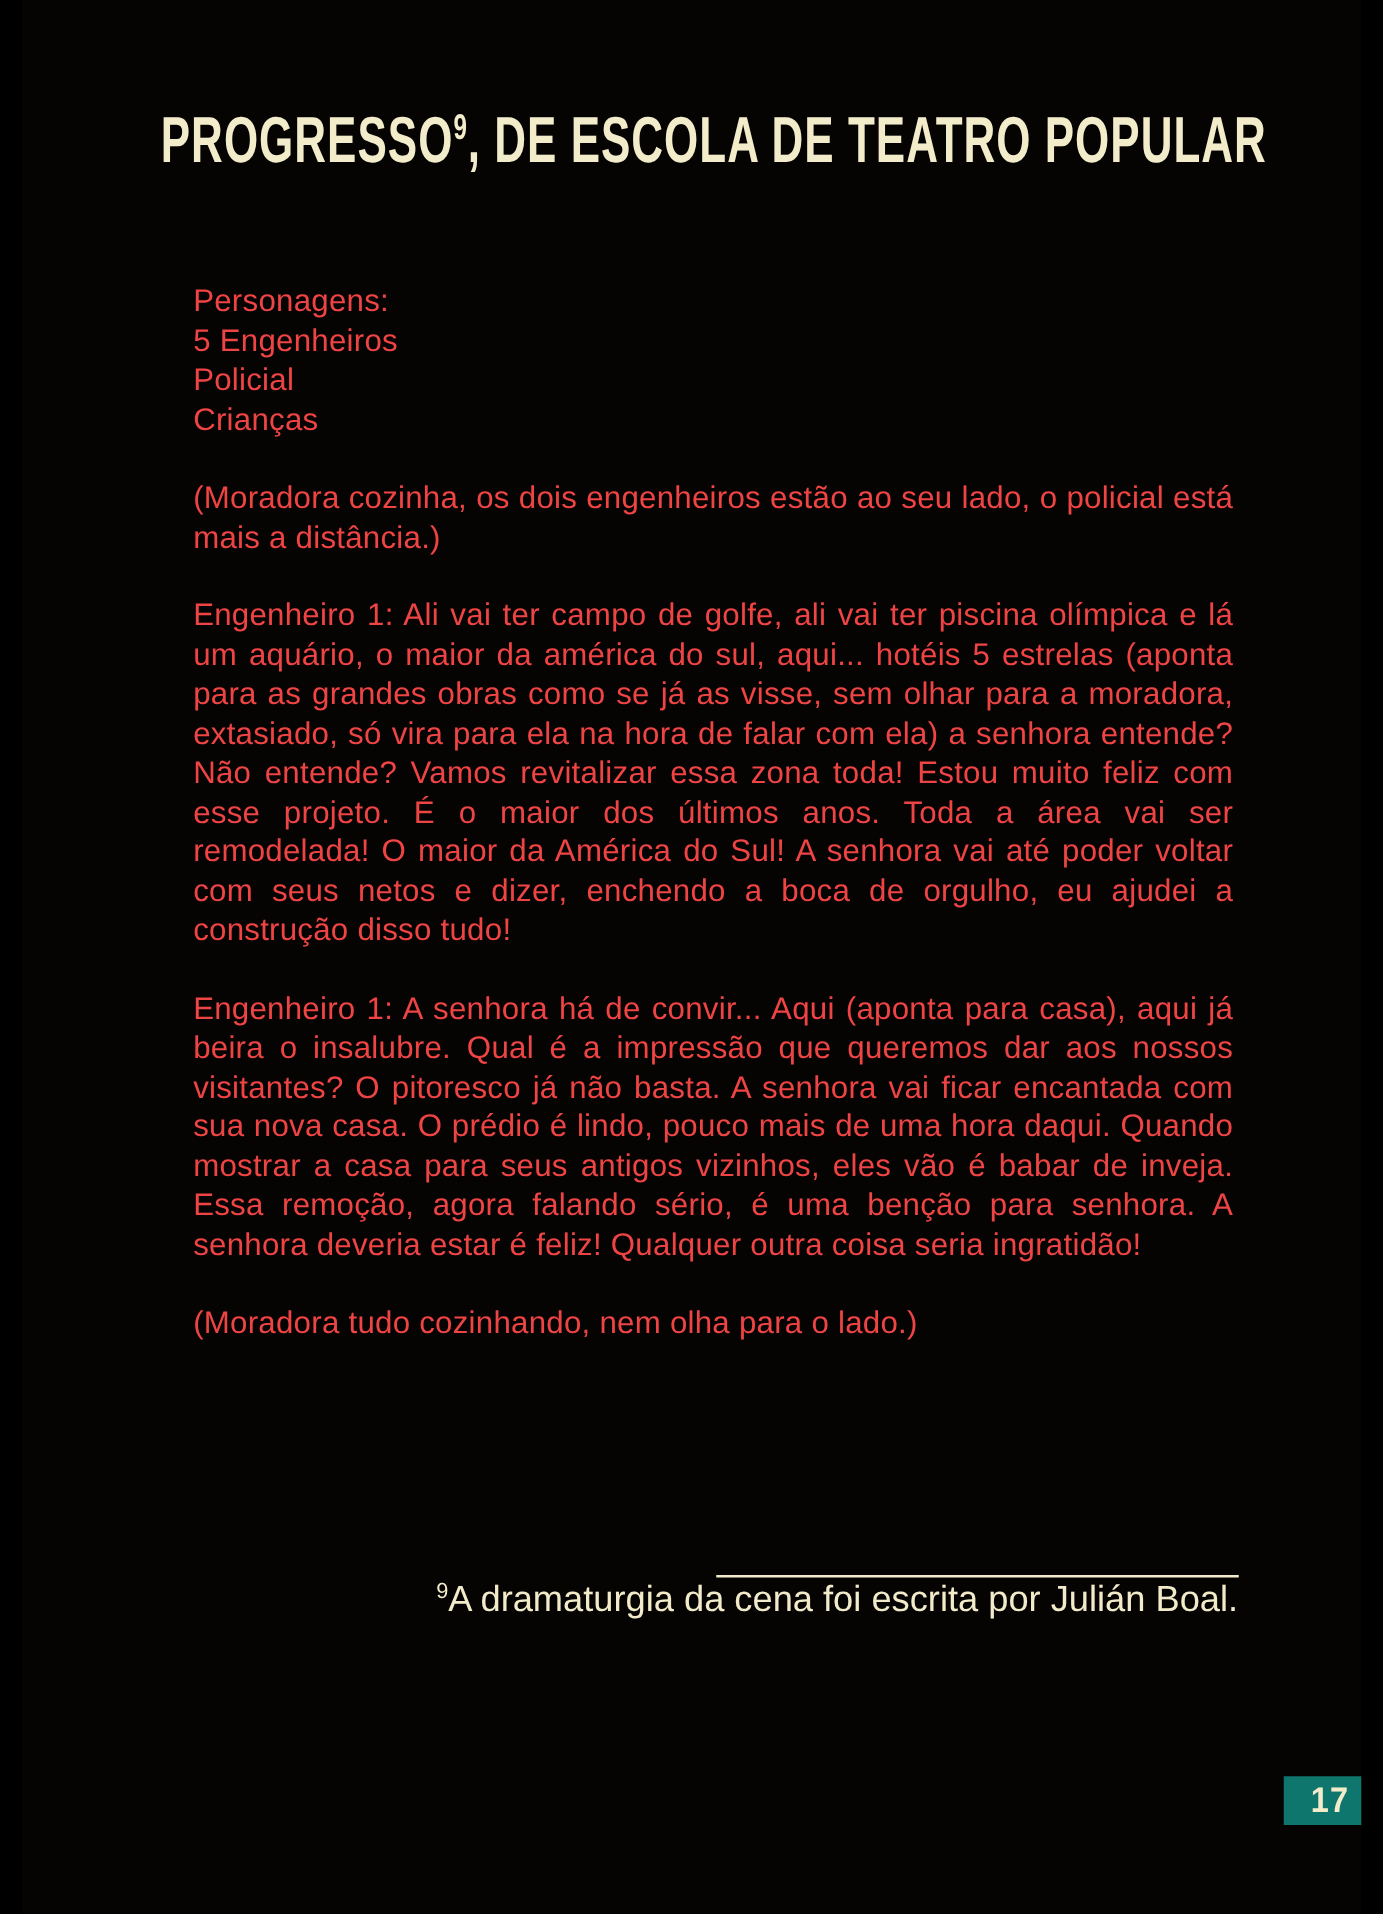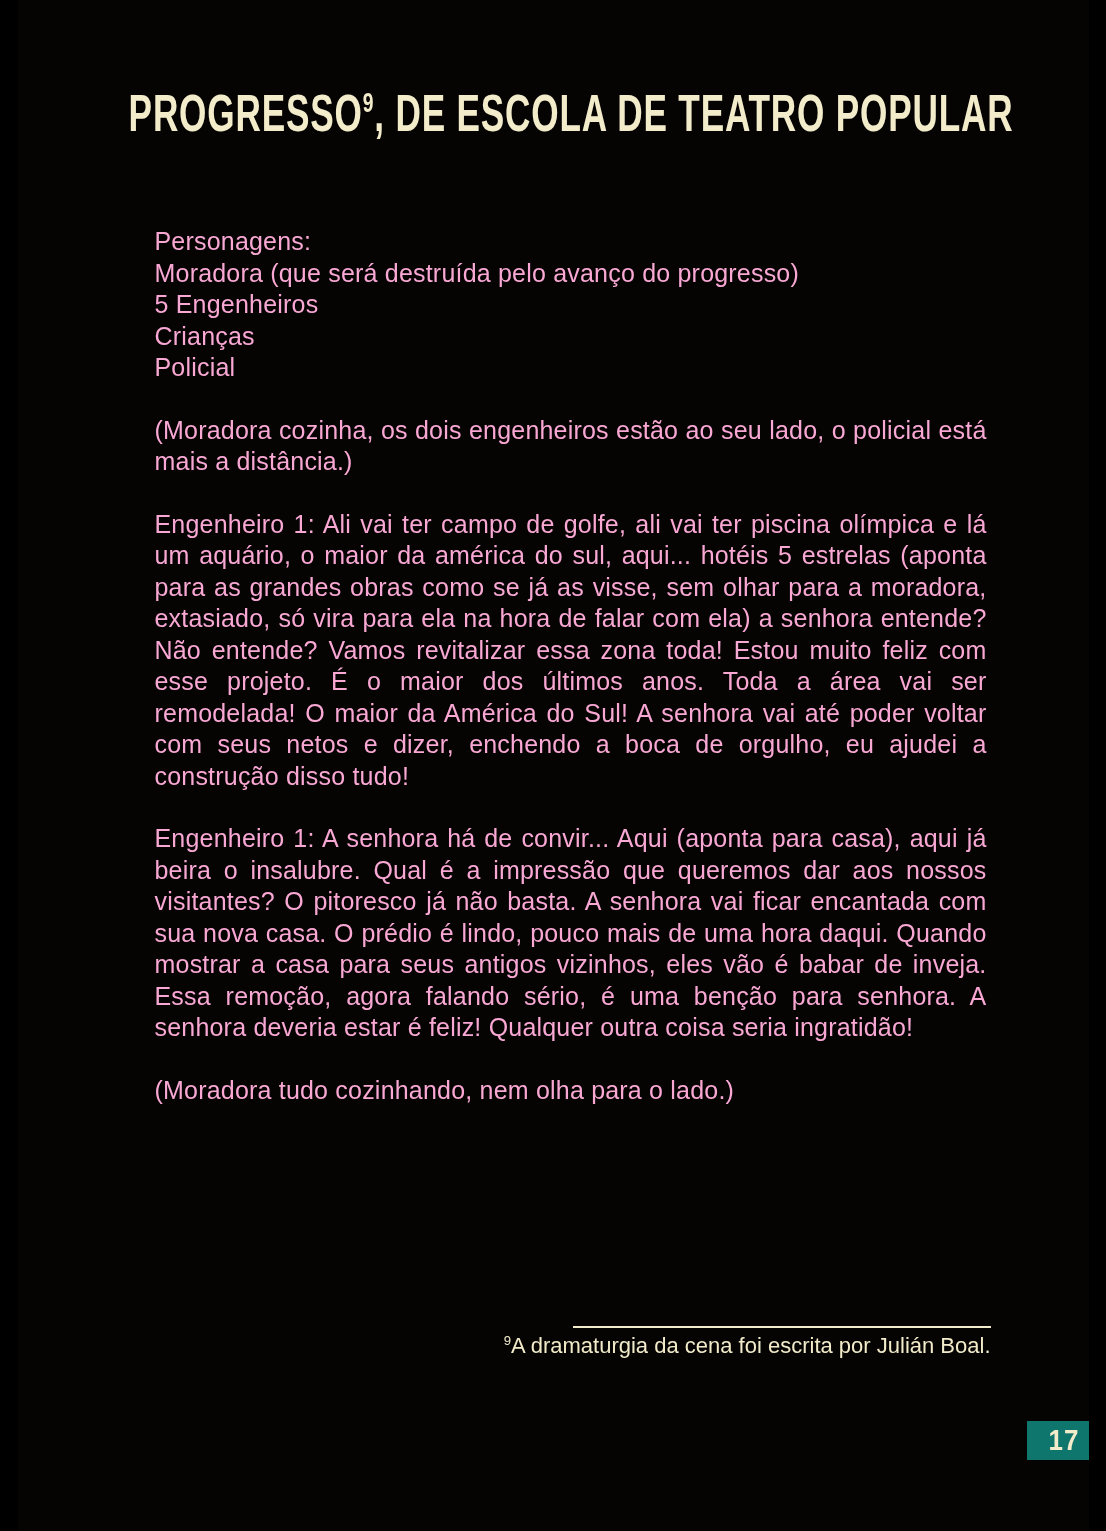--- a/index.html
+++ b/index.html
@@ -43,36 +43,36 @@
 
   
   .content {
     position: absolute;
     top: 226px;
     left: 137px;
     width: 832px;
     font-size: 25px;
     line-height: 31.5px;
     letter-spacing: 0.2px;
-    color: #f9a8d4;
+    color: #ef4444;
   }
   .char-line { text-align: left; }
   .para {
     text-align: justify;
     margin-top: 31px;
   }
   .char-block { margin-bottom: 0; }
 
   
   .footnote {
     position: absolute;
-    top: 1326px;
+    top: 1260px;
     right: 98px;
     text-align: right;
-    font-size: 22px;
+    font-size: 29px;
     line-height: 26px;
     color: #f1ebc9;
   }
   .footnote-rule {
     width: 418px;
     height: 0;
     border-top: 2px solid #f1ebc9;
     margin-left: auto;
     margin-bottom: 5px;
   }
@@ -109,24 +109,23 @@
 <div class="page">
 
   <div class="title-wrap">
     <h1 class="title"><span>PROGRESSO</span><sup>9</sup><span>, DE ESCOLA DE TEATRO POPULAR</span></h1>
   </div>
 
   <div class="content">
 
     <div class="char-block">
       <div class="char-line">Personagens:</div>
-      <div class="char-line">Moradora (que será destruída pelo avanço do progresso)</div>
       <div class="char-line">5 Engenheiros</div>
+      <div class="char-line">Policial</div>
       <div class="char-line">Crianças</div>
-      <div class="char-line">Policial</div>
     </div>
 
     <p class="para">(Moradora cozinha, os dois engenheiros estão ao seu lado, o policial está mais a distância.)</p>
 
     <p class="para">Engenheiro 1: Ali vai ter campo de golfe, ali vai ter piscina olímpica e lá um aquário, o maior da américa do sul, aqui... hotéis 5 estrelas (aponta para as grandes obras como se já as visse, sem olhar para a moradora, extasiado, só vira para ela na hora de falar com ela) a senhora entende? Não entende? Vamos revitalizar essa zona toda! Estou muito feliz com esse projeto. É o maior dos últimos anos. Toda a área vai ser remodelada! O maior da América do Sul! A senhora vai até poder voltar com seus netos e dizer, enchendo a boca de orgulho, eu ajudei a construção disso tudo!</p>
 
 
     <p class="para">Engenheiro 1: A senhora há de convir... Aqui (aponta para casa), aqui já beira o insalubre. Qual é a impressão que queremos dar aos nossos visitantes? O pitoresco já não basta. A senhora vai ficar encantada com sua nova casa. O prédio é lindo, pouco mais de uma hora daqui. Quando mostrar a casa para seus antigos vizinhos, eles vão é babar de inveja. Essa remoção, agora falando sério, é uma benção para senhora. A senhora deveria estar é feliz! Qualquer outra coisa seria ingratidão!</p>
 
     <p class="para">(Moradora tudo cozinhando, nem olha para o lado.)</p>

